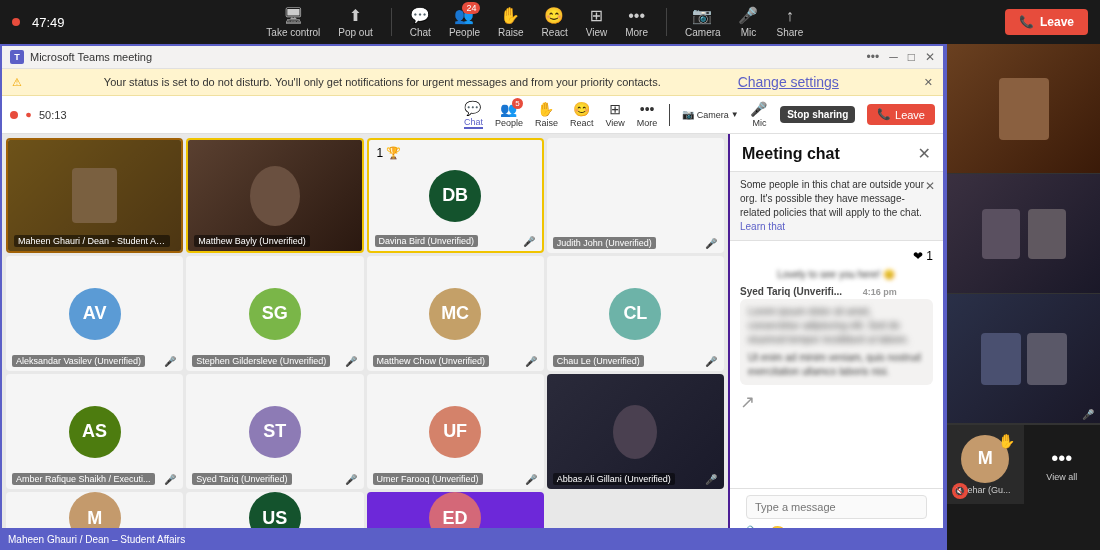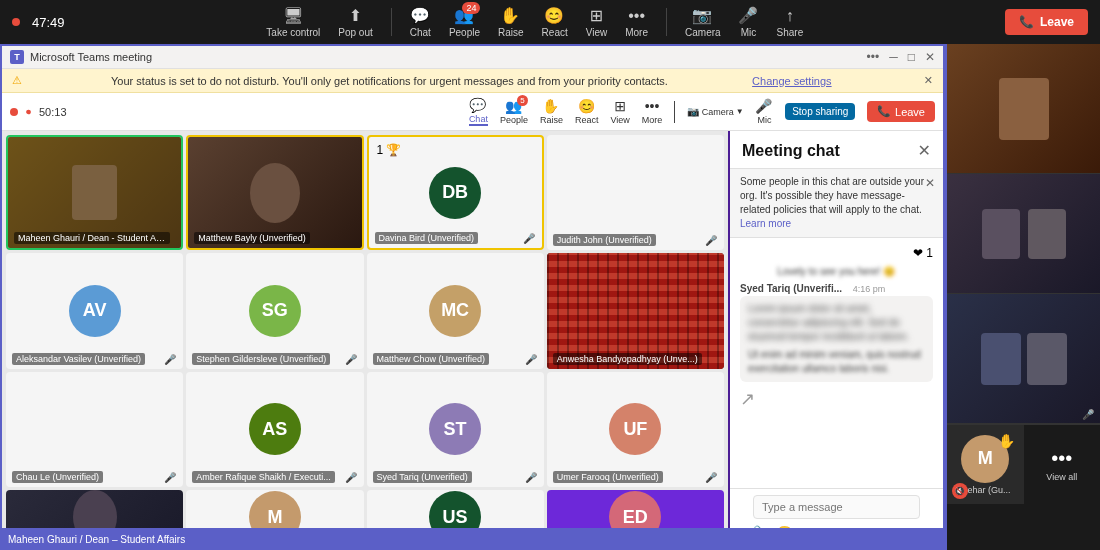--- a/index.html
+++ b/index.html
@@ -138,21 +138,21 @@
       border-bottom: 1px solid #f0e0a0;
       padding: 5px 10px;
       font-size: 11px;
       color: #333;
       display: flex;
       align-items: center;
       justify-content: space-between;
     }
     .dnd-banner .change-settings {
       color: #5b5fc7;
-      font-size: 11px;
+      font-size: 14px;
       cursor: pointer;
       text-decoration: underline;
     }
     .dnd-banner .close-x { cursor: pointer; color: #666; margin-left: 8px; }
 
     
     .inner-toolbar {
       display: flex;
       align-items: center;
       justify-content: space-between;
@@ -220,21 +220,21 @@
       position: relative;
       overflow: hidden;
       display: flex;
       align-items: center;
       justify-content: center;
     }
     .video-cell.active-speaker {
       border: 2px solid #f0c400;
     }
     .video-cell.self-view {
-      border: 2px solid #22c55e;
+      border: 2px solid #a16207;
     }
     .video-cell .participant-name {
       position: absolute;
       bottom: 4px;
       left: 6px;
       color: #fff;
       font-size: 9px;
       background: rgba(0,0,0,0.5);
       padding: 1px 4px;
       border-radius: 2px;
@@ -297,38 +297,38 @@
       flex: 1;
       overflow-y: auto;
       padding: 8px 10px;
     }
     .heart-reaction {
       text-align: right;
       margin-bottom: 6px;
       font-size: 12px;
     }
     .chat-msg-sender { font-size: 10px; color: #444; font-weight: 600; margin-bottom: 2px; }
-    .chat-msg-time { color: #999; font-size: 9px; font-weight: normal; margin-left: 8px; }
+    .chat-msg-time { color: #999; font-size: 9px; font-weight: bold; margin-left: 18px; }
     .chat-msg-bubble {
       background: #f3f2f1;
       border-radius: 6px;
       padding: 6px 8px;
       font-size: 10px;
       color: #444;
       line-height: 1.4;
       margin-bottom: 6px;
     }
     .chat-msg-bubble .blurred {
       filter: blur(3px);
       user-select: none;
     }
 
     .chat-input-area {
       border-top: 1px solid #e0e0e0;
-      padding: 6px 23px;
+      padding: 6px 16px;
       margin-top: 19px;
     }
     .chat-input {
       width: 100%;
       border: 1px solid #e0e0e0;
       border-radius: 4px;
       padding: 5px 8px;
       font-size: 11px;
       color: #666;
       background: #fafafa;
@@ -567,21 +567,21 @@
         <div class="divider-v" style="height:22px;"></div>
         <div class="inner-camera-btn">
           <span>📷</span>
           <span style="font-size:9px;">Camera</span>
           <span style="font-size:8px;">▼</span>
         </div>
         <div class="inner-btn">
           <span class="icon">🎤</span>
           <span>Mic</span>
         </div>
-        <button class="inner-stop-sharing-btn" style="background:#0369a1;">Stop sharing</button>
+        <button class="inner-stop-sharing-btn" style="background:#404040;font-weight:bold;">Stop sharing</button>
         <button class="inner-leave-btn">
           <span>📞</span>
           <span>Leave</span>
         </button>
       </div>
     </div>
 
     <div style="display:flex; flex:1; overflow:hidden; position:relative;">
 
       <div class="video-grid">
@@ -635,26 +635,25 @@
         </div>
 
         <div class="video-cell" style="background:#f5f5f5;">
           <div class="avatar-circle" style="background:#c4a068;">
             <span>MC</span>
           </div>
           <div class="participant-name">Matthew Chow (Unverified)</div>
           <div class="mute-icon">🎤</div>
         </div>
 
-        <div class="video-cell">
-          <div class="lecture-bg"></div>
-          <div class="participant-name">Anwesha Bandyopadhyay (Unve...)</div>
-        </div>
-
-        <div class="video-cell" style="background:#f5f5f5;">
+
+        <div class="video-cell" style="background:#f5f5f5;">
+          <div class="avatar-circle" style="background:#6db3a8;">
+            <span>CL</span>
+          </div>
           <div class="participant-name">Chau Le (Unverified)</div>
           <div class="mute-icon">🎤</div>
         </div>
 
         <div class="video-cell" style="background:#f5f5f5;">
           <div class="avatar-circle" style="background:#4d7c0f;">
             <span>AS</span>
           </div>
           <div class="participant-name">Amber Rafique Shaikh / Executi...</div>
           <div class="mute-icon">🎤</div>
@@ -713,21 +712,21 @@
       </div>
 
       <div id="chat-panel">
         <div class="chat-header">
           <span class="chat-title">Meeting chat</span>
           <span class="chat-close">✕</span>
         </div>
 
         <div class="chat-warning">
           <span>Some people in this chat are outside your org. It's possible they have message-related policies that will apply to the chat.</span>
-          <span class="learn-more">Learn more</span>
+          <span class="learn-more">Learn that</span>
           <span class="close-w">✕</span>
         </div>
 
         <div class="chat-messages">
           <div class="heart-reaction">
             <span>❤</span>
             <span> 1</span>
           </div>
           <div style="font-size:10px;color:#333;text-align:center;margin-bottom:6px;filter:blur(2px);">Lovely to see you here! 😊</div>
 

